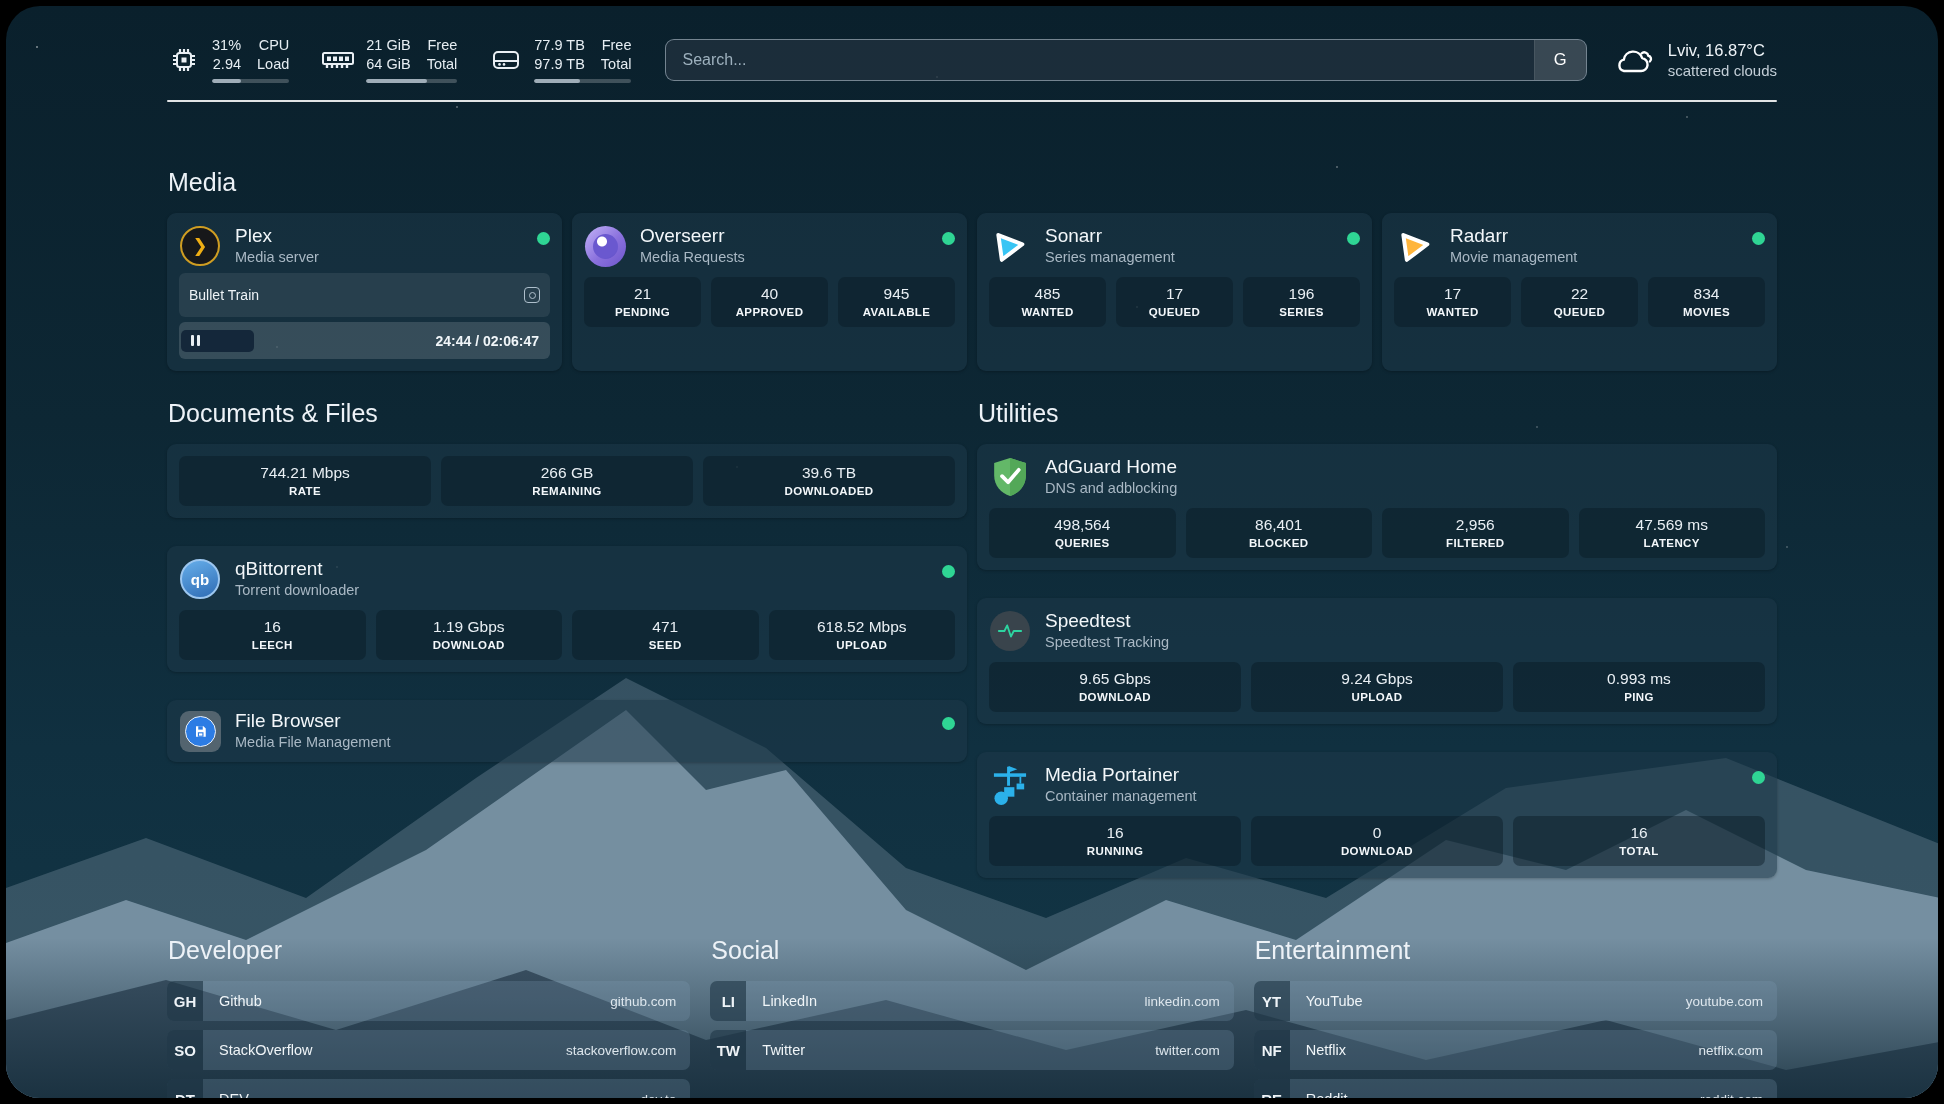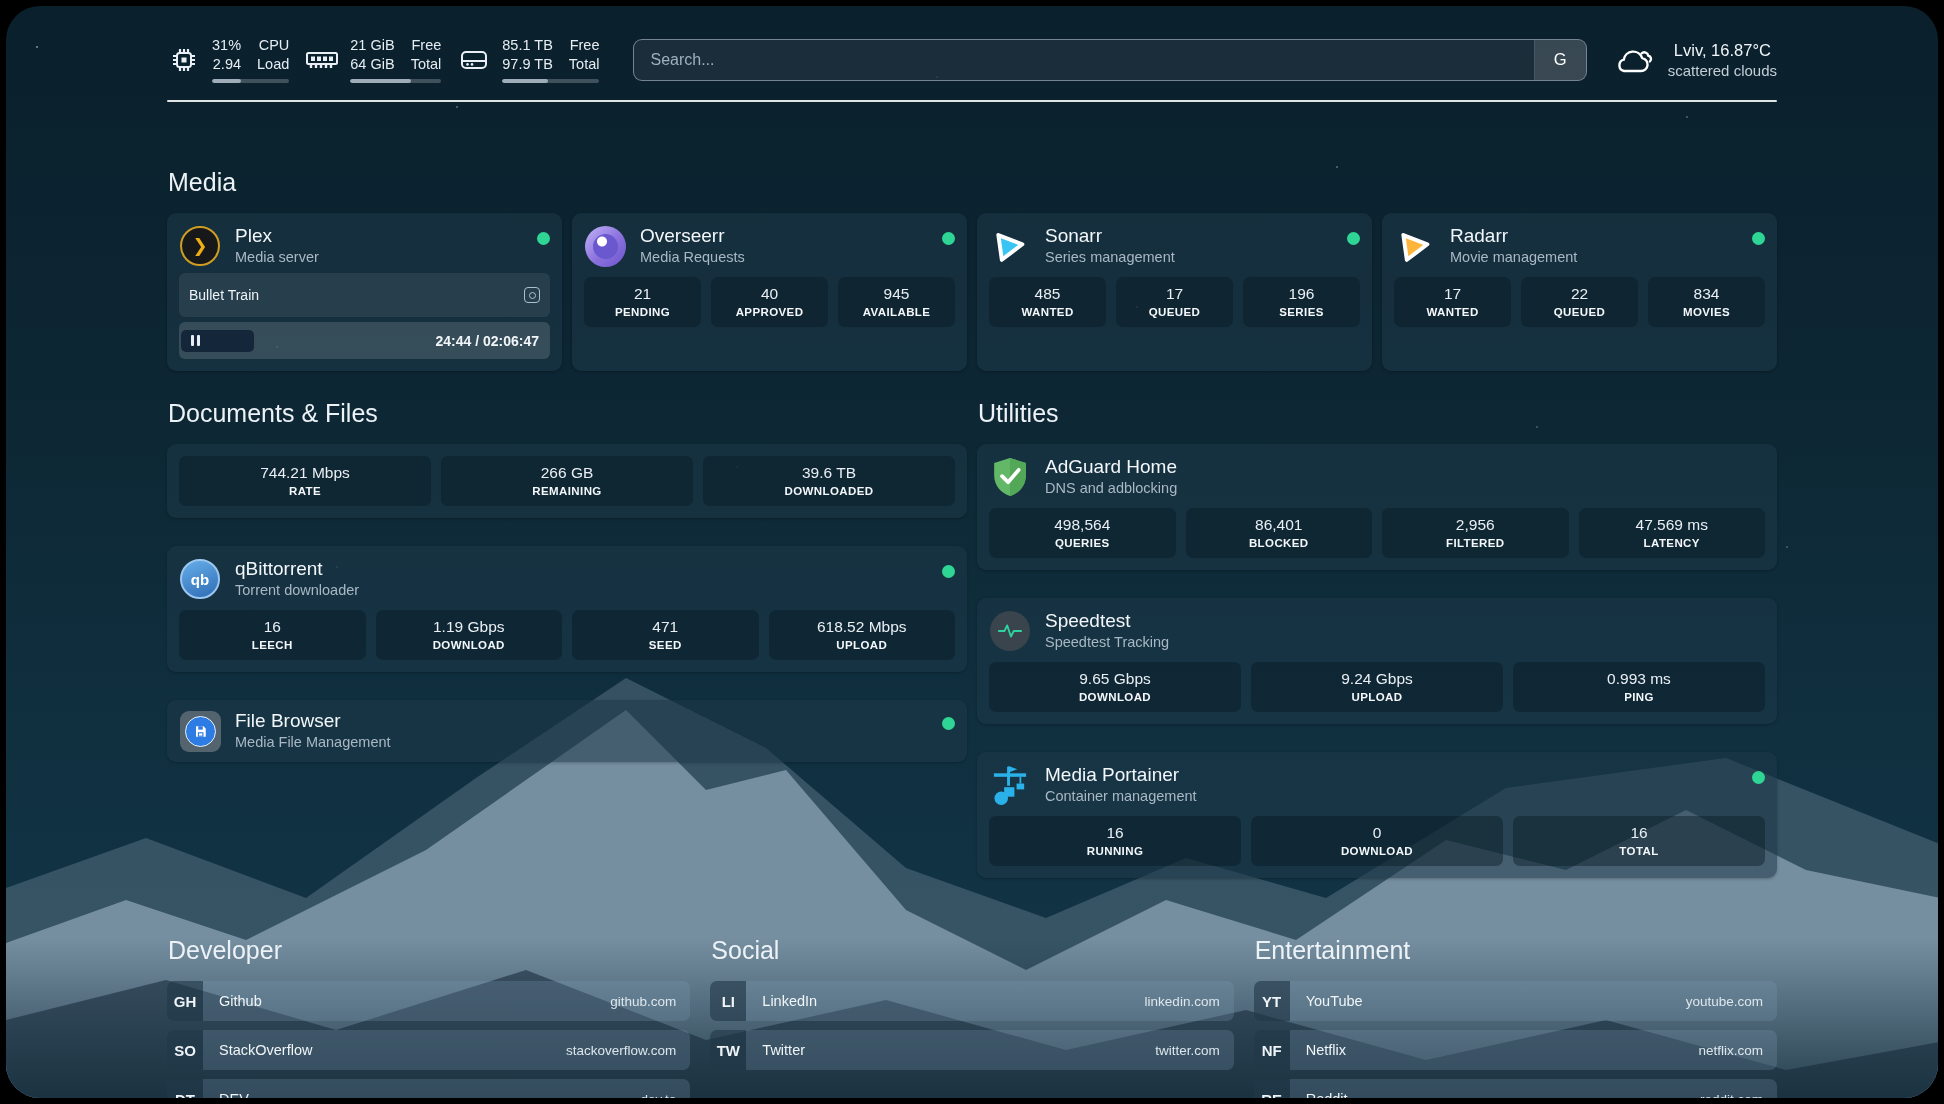--- a/index.html
+++ b/index.html
@@ -13,42 +13,42 @@
                        1300px 120px rgba(255,255,255,.35), 1650px 70px rgba(255,255,255,.3),
                        240px 300px rgba(255,255,255,.25), 1100px 260px rgba(255,255,255,.3),
                        1500px 380px rgba(255,255,255,.25), 700px 420px rgba(255,255,255,.22),
                        300px 520px rgba(255,255,255,.2), 1750px 500px rgba(255,255,255,.25); }
   .mountains { position:absolute; left:0; bottom:0; width:1944px; height:460px; }
 
   .content { position:relative; width:1610px; margin:0 auto; padding-top:30px; color:#e9eff4; }
 
   
   .header { display:flex; align-items:center; }
-  .resources { display:flex; gap:16px; }
+  .resources { display:flex; gap:32px; }
   .resource { display:flex; align-items:center; gap:11px; }
   .res-icon { width:34px; display:flex; justify-content:center; color:#e9eff4; flex:none; }
   .res-cols { display:grid; grid-template-columns:auto auto; column-gap:16px; text-align:right;
               font-size:14.5px; line-height:1.3; color:#e6edf2; }
   .res-bar { grid-column:1 / 3; height:4.5px; margin-top:5px; border-radius:3px;
              background:rgba(255,255,255,.22); overflow:hidden; }
   .res-bar i { display:block; height:100%; background:#9fadb8; border-radius:3px; }
 
   .search { flex:1; display:flex; align-items:stretch; height:42px; margin:0 26px 0 34px;
             border:1.5px solid rgba(190,204,216,.55); border-radius:9px;
             background:rgba(34,50,64,.72); overflow:hidden; }
   .search input { flex:1; background:transparent; border:none; outline:none; padding:0 16px;
                   font-size:16px; color:#e4ecf2; font-family:inherit; }
   .search input::placeholder { color:#9db0bd; }
   .g-btn { width:52px; display:flex; align-items:center; justify-content:center;
            background:rgba(255,255,255,.13); border-left:1px solid rgba(255,255,255,.08);
            color:#fff; font-size:16.5px; cursor:pointer; }
 
   .weather { display:flex; align-items:center; gap:13px; }
   .weather-icon { color:#fff; display:flex; }
-  .weather-loc { font-size:16.5px; color:#f0f5f9;text-align:center; }
+  .weather-loc { font-size:16.5px; color:#f0f5f9; }
   .weather-cond { font-size:15px; color:#c3ced7; margin-top:2px; }
 
   .divider { height:2px; background:rgba(255,255,255,.88); border-radius:1px; margin-top:17px; }
 
   
   .section-heading { font-size:25px; font-weight:500; color:#edf2f7; margin:0 0 16px 1px; }
   .media-section { margin-top:66px; }
   .media-grid { display:grid; grid-template-columns:repeat(4,1fr); gap:10px; }
   .mid-grid { display:grid; grid-template-columns:1fr 1fr; gap:10px; margin-top:28px; align-items:start; }
   .col-stack .card { margin-bottom:28px; }
@@ -183,21 +183,21 @@
         <div class="resource">
           <span class="res-icon">
             <svg width="32" height="28" viewBox="0 0 32 28" fill="none" stroke="#e9eff4" stroke-width="2">
               <rect x="4" y="6" width="24" height="16" rx="4"></rect>
               <path d="M4 15h24" stroke-width="1.8"></path>
               <circle cx="9.5" cy="18.4" r="1.3" fill="#e9eff4" stroke="none"></circle>
               <circle cx="14" cy="18.4" r="1.3" fill="#e9eff4" stroke="none"></circle>
             </svg>
           </span>
           <div class="res-cols">
-            <span>85.1 TB</span>
+            <span>77.9 TB</span>
             <span>Free</span>
             <span>97.9 TB</span>
             <span>Total</span>
             <span class="res-bar">
                 <i style="width: 47%;"></i>
               </span>
           </div>
         </div>
       </div>
 

